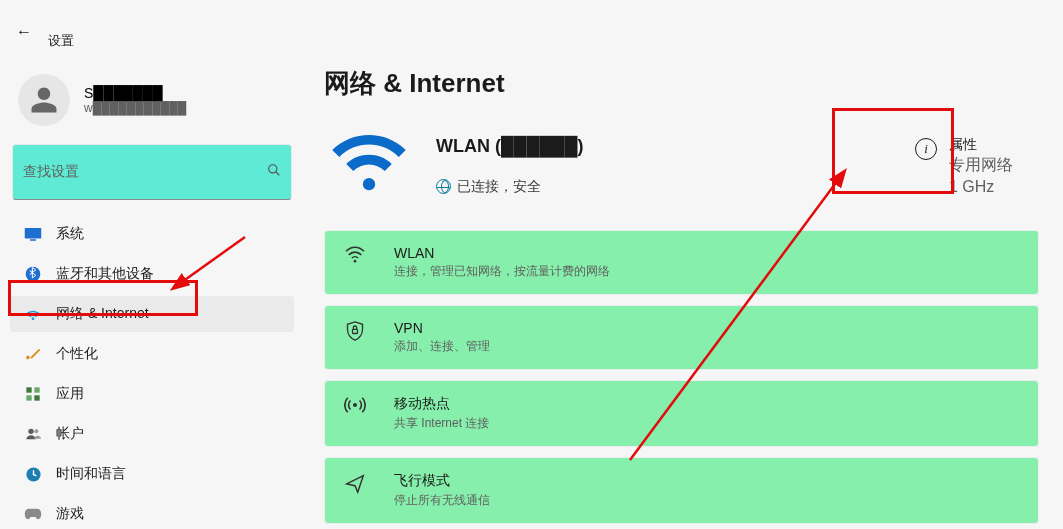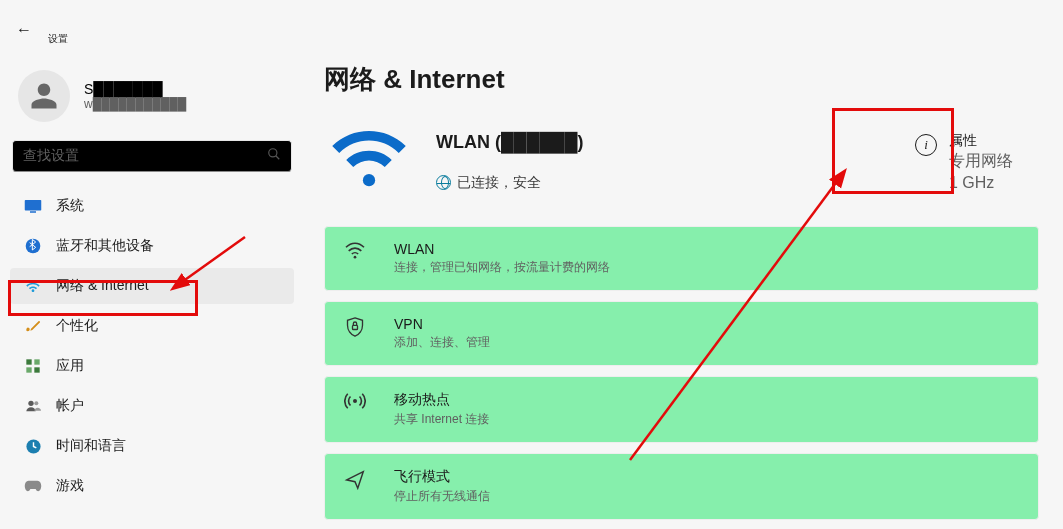--- a/index.html
+++ b/index.html
@@ -15,46 +15,46 @@
   }
 
   
   .header {
     display: flex;
     align-items: center;
     padding: 10px 16px 6px;
     gap: 16px;
   }
   .back-arrow { font-size: 16px; color: #1b1b1b; cursor: pointer; }
-  .header-title { font-size: 10px; margin-top: 22px; }
+  .header-title { font-size: 13px; margin-top: 22px; }
 
   
   .layout { display: flex; height: calc(100% - 36px); }
   .sidebar { width: 300px; padding: 10px 6px 0 10px; }
   .main { flex: 1; padding: 10px 24px 0 24px; position:relative; }
 
   
   .user-row { display: flex; align-items: center; gap: 14px; padding: 8px 4px 18px 8px; }
   .avatar {
     width: 52px; height: 52px; border-radius: 50%;
     background: #e6e6e6;
     display:flex; align-items:center; justify-content:center;
   }
   .avatar svg { width: 30px; height: 30px; fill: #666; }
   .user-text .name { font-size: 14px; font-weight: 400; color:#000; }
   .user-text .email { font-size: 12px; color: #606060; }
 
   
   .search-box {
     display:flex; align-items:flex-start;
-    background: #000000;
+    background: #5eead4;
     border: 1px solid #e6e6e6;
     border-bottom: 1.5px solid #8a8a8a;
     border-radius: 4px;
-    padding: 6px 10px;
+    padding: 18px 10px;
     margin: 0 2px 16px 2px;
   }
   .search-box input, .search-box .placeholder {
     flex:1; border:none; outline:none; font-size: 14px; color:#606060; background:transparent;
   }
   .search-icon { color:#555; font-size: 14px; }
 
   
   .nav-item {
     display:flex; align-items:flex-start; gap:14px;

